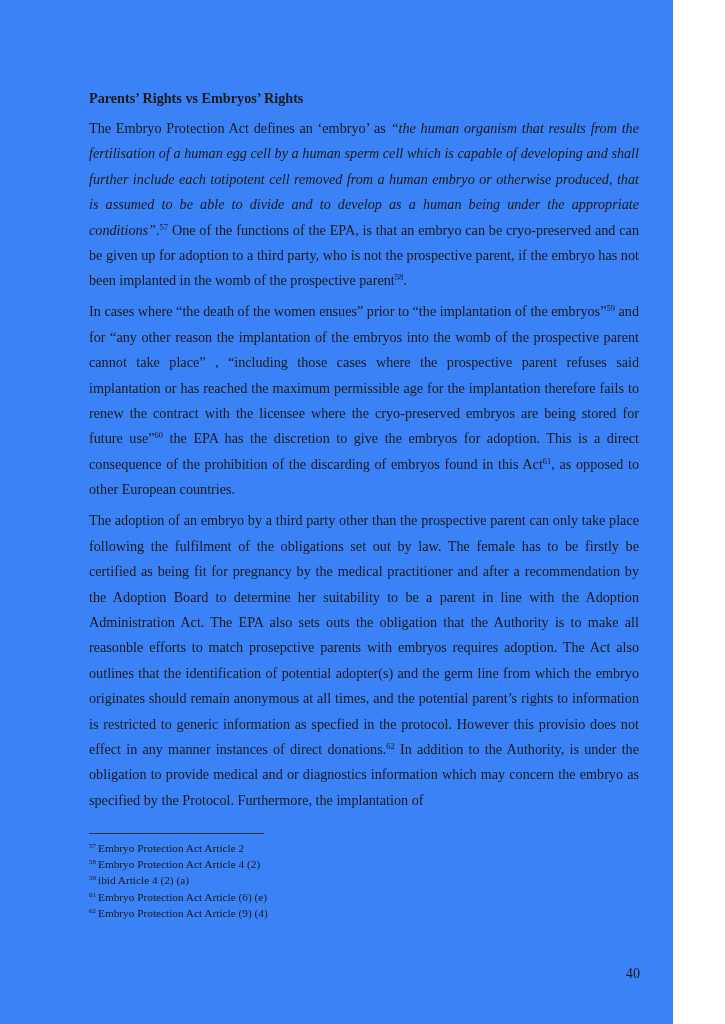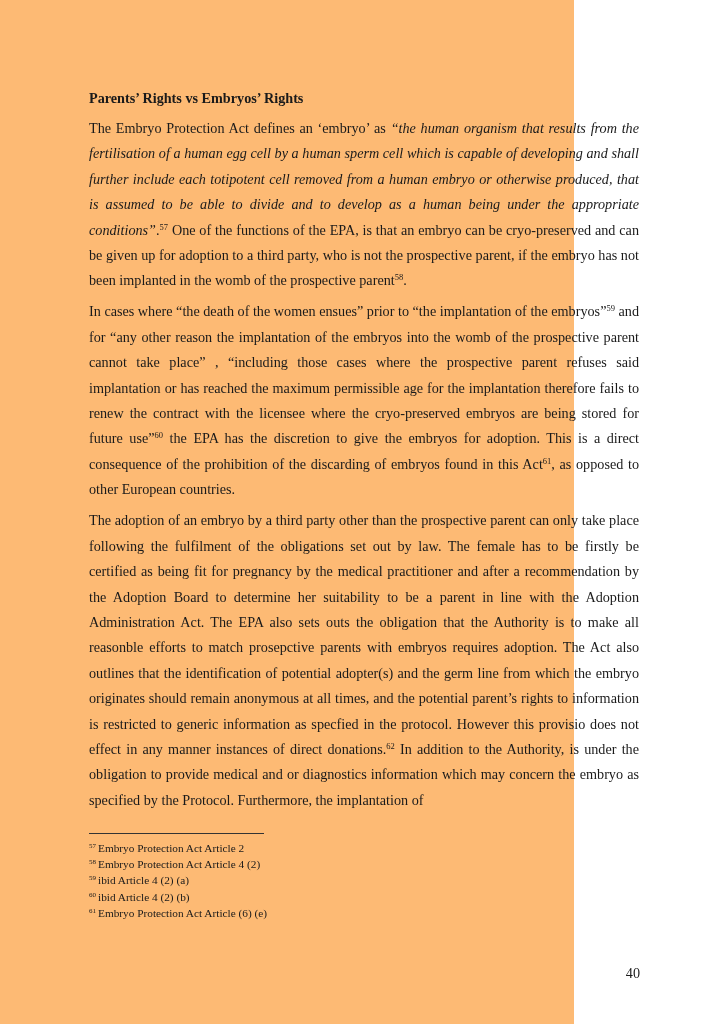--- a/index.html
+++ b/index.html
@@ -11,23 +11,23 @@
       width: 725px;
       height: 1024px;
       position: relative;
       overflow: hidden;
       font-family: "Liberation Serif", "DejaVu Serif", serif;
       color: #1a1a1a;
     }
     .page {
       position: absolute;
       left: 0; top: 0;
-      width: 574px;
+      width: 673px;
       height: 1024px;
-      background: #fdba74;
+      background: #3b82f6;
     }
     .content {
       position: absolute;
       left: 89px;
       top: 88px;
       width: 550px;
     }
     .heading {
       font-weight: bold;
       font-size: 14.2px;
@@ -98,18 +98,18 @@
 
     <p class="para"><span>The adoption of an embryo by a third party other than the prospective parent can only take place following the fulfilment of the obligations set out by law. The female has to be firstly be certified as being fit for pregnancy by the medical practitioner and after a recommendation by the Adoption Board to determine her suitability to be a parent in line with the Adoption Administration Act. The EPA also sets outs the obligation that the Authority is to make all reasonble efforts to match prosepctive parents with embryos requires adoption. The Act also outlines that the identification of potential adopter(s) and the germ line from which the embryo originates should remain anonymous at all times, and the potential parent’s rights to information is restricted to generic information as specfied in the protocol. However this provisio does not effect in any manner instances of direct donations.</span><sup>62</sup><span> In addition to the Authority, is under the obligation to provide medical and or diagnostics information which may concern the embryo as specified by the Protocol. Furthermore, the implantation of</span></p>
   </div>
 
   <div class="fn-rule"></div>
 
   <ul class="footnotes">
     <li><sup>57</sup><span>Embryo Protection Act Article 2</span></li>
     <li><sup>58</sup><span>Embryo Protection Act Article 4 (2)</span></li>
     <li><sup>59</sup><span>ibid Article 4 (2) (a)</span></li>
-    <li><sup>60</sup><span>ibid Article 4 (2) (b)</span></li>
     <li><sup>61</sup><span>Embryo Protection Act Article (6) (e)</span></li>
+    <li><sup>62</sup><span>Embryo Protection Act Article (9) (4)</span></li>
   </ul>
 
   <div class="page-number">40</div>
 </div>
 
 </body></html>

